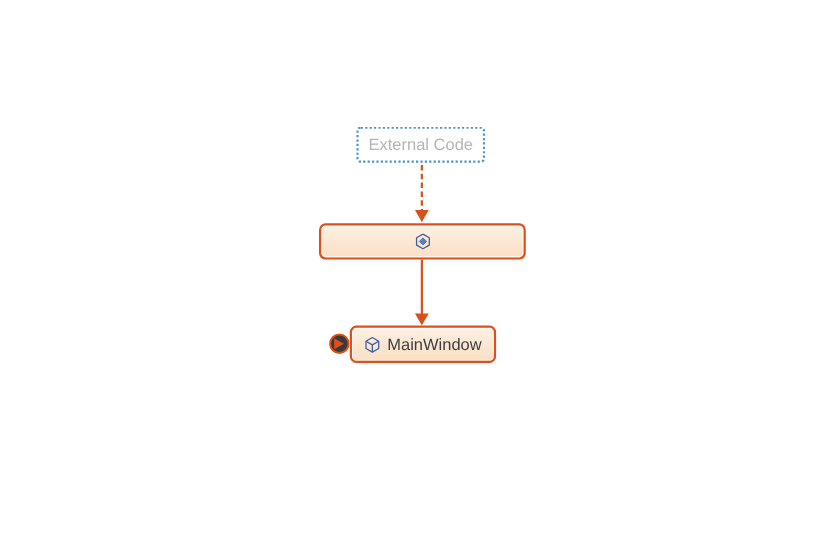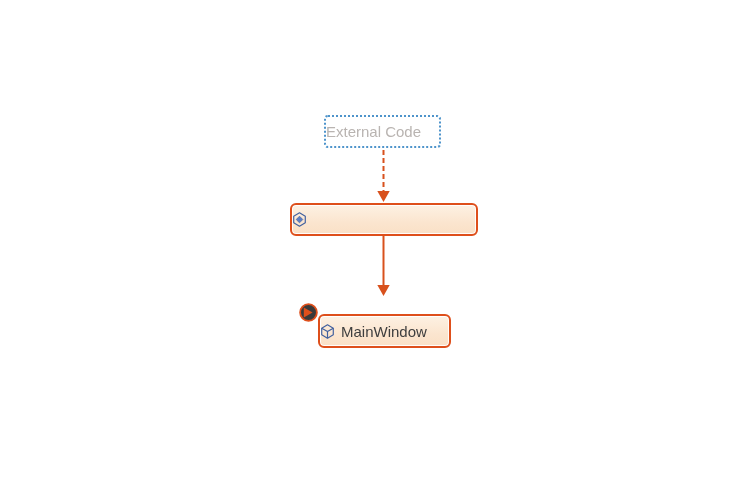--- a/index.html
+++ b/index.html
@@ -21,20 +21,21 @@
     top: 0;
     width: 753px;
     height: 502px;
     pointer-events: none;
   }
   .node {
     position: absolute;
     box-sizing: border-box;
     display: flex;
     align-items: center;
+    justify-content: center;
     white-space: nowrap;
   }
   .node-external {
     left: 324px;
     top: 115px;
     width: 117px;
     height: 33px;
     border: 2px dotted #4e94cb;
     border-radius: 4px;
     background: #ffffff;
@@ -51,21 +52,21 @@
     gap: 6px;
   }
   .node-startup {
     left: 290px;
     top: 203px;
     width: 188px;
     height: 33px;
   }
   .node-mainwindow {
     left: 318px;
-    top: 314px;
+    top: 296px;
     width: 133px;
     height: 34px;
   }
   .node-icon {
     width: 15px;
     height: 15px;
     flex: 0 0 auto;
     display: inline-flex;
   }
   .node-label {

